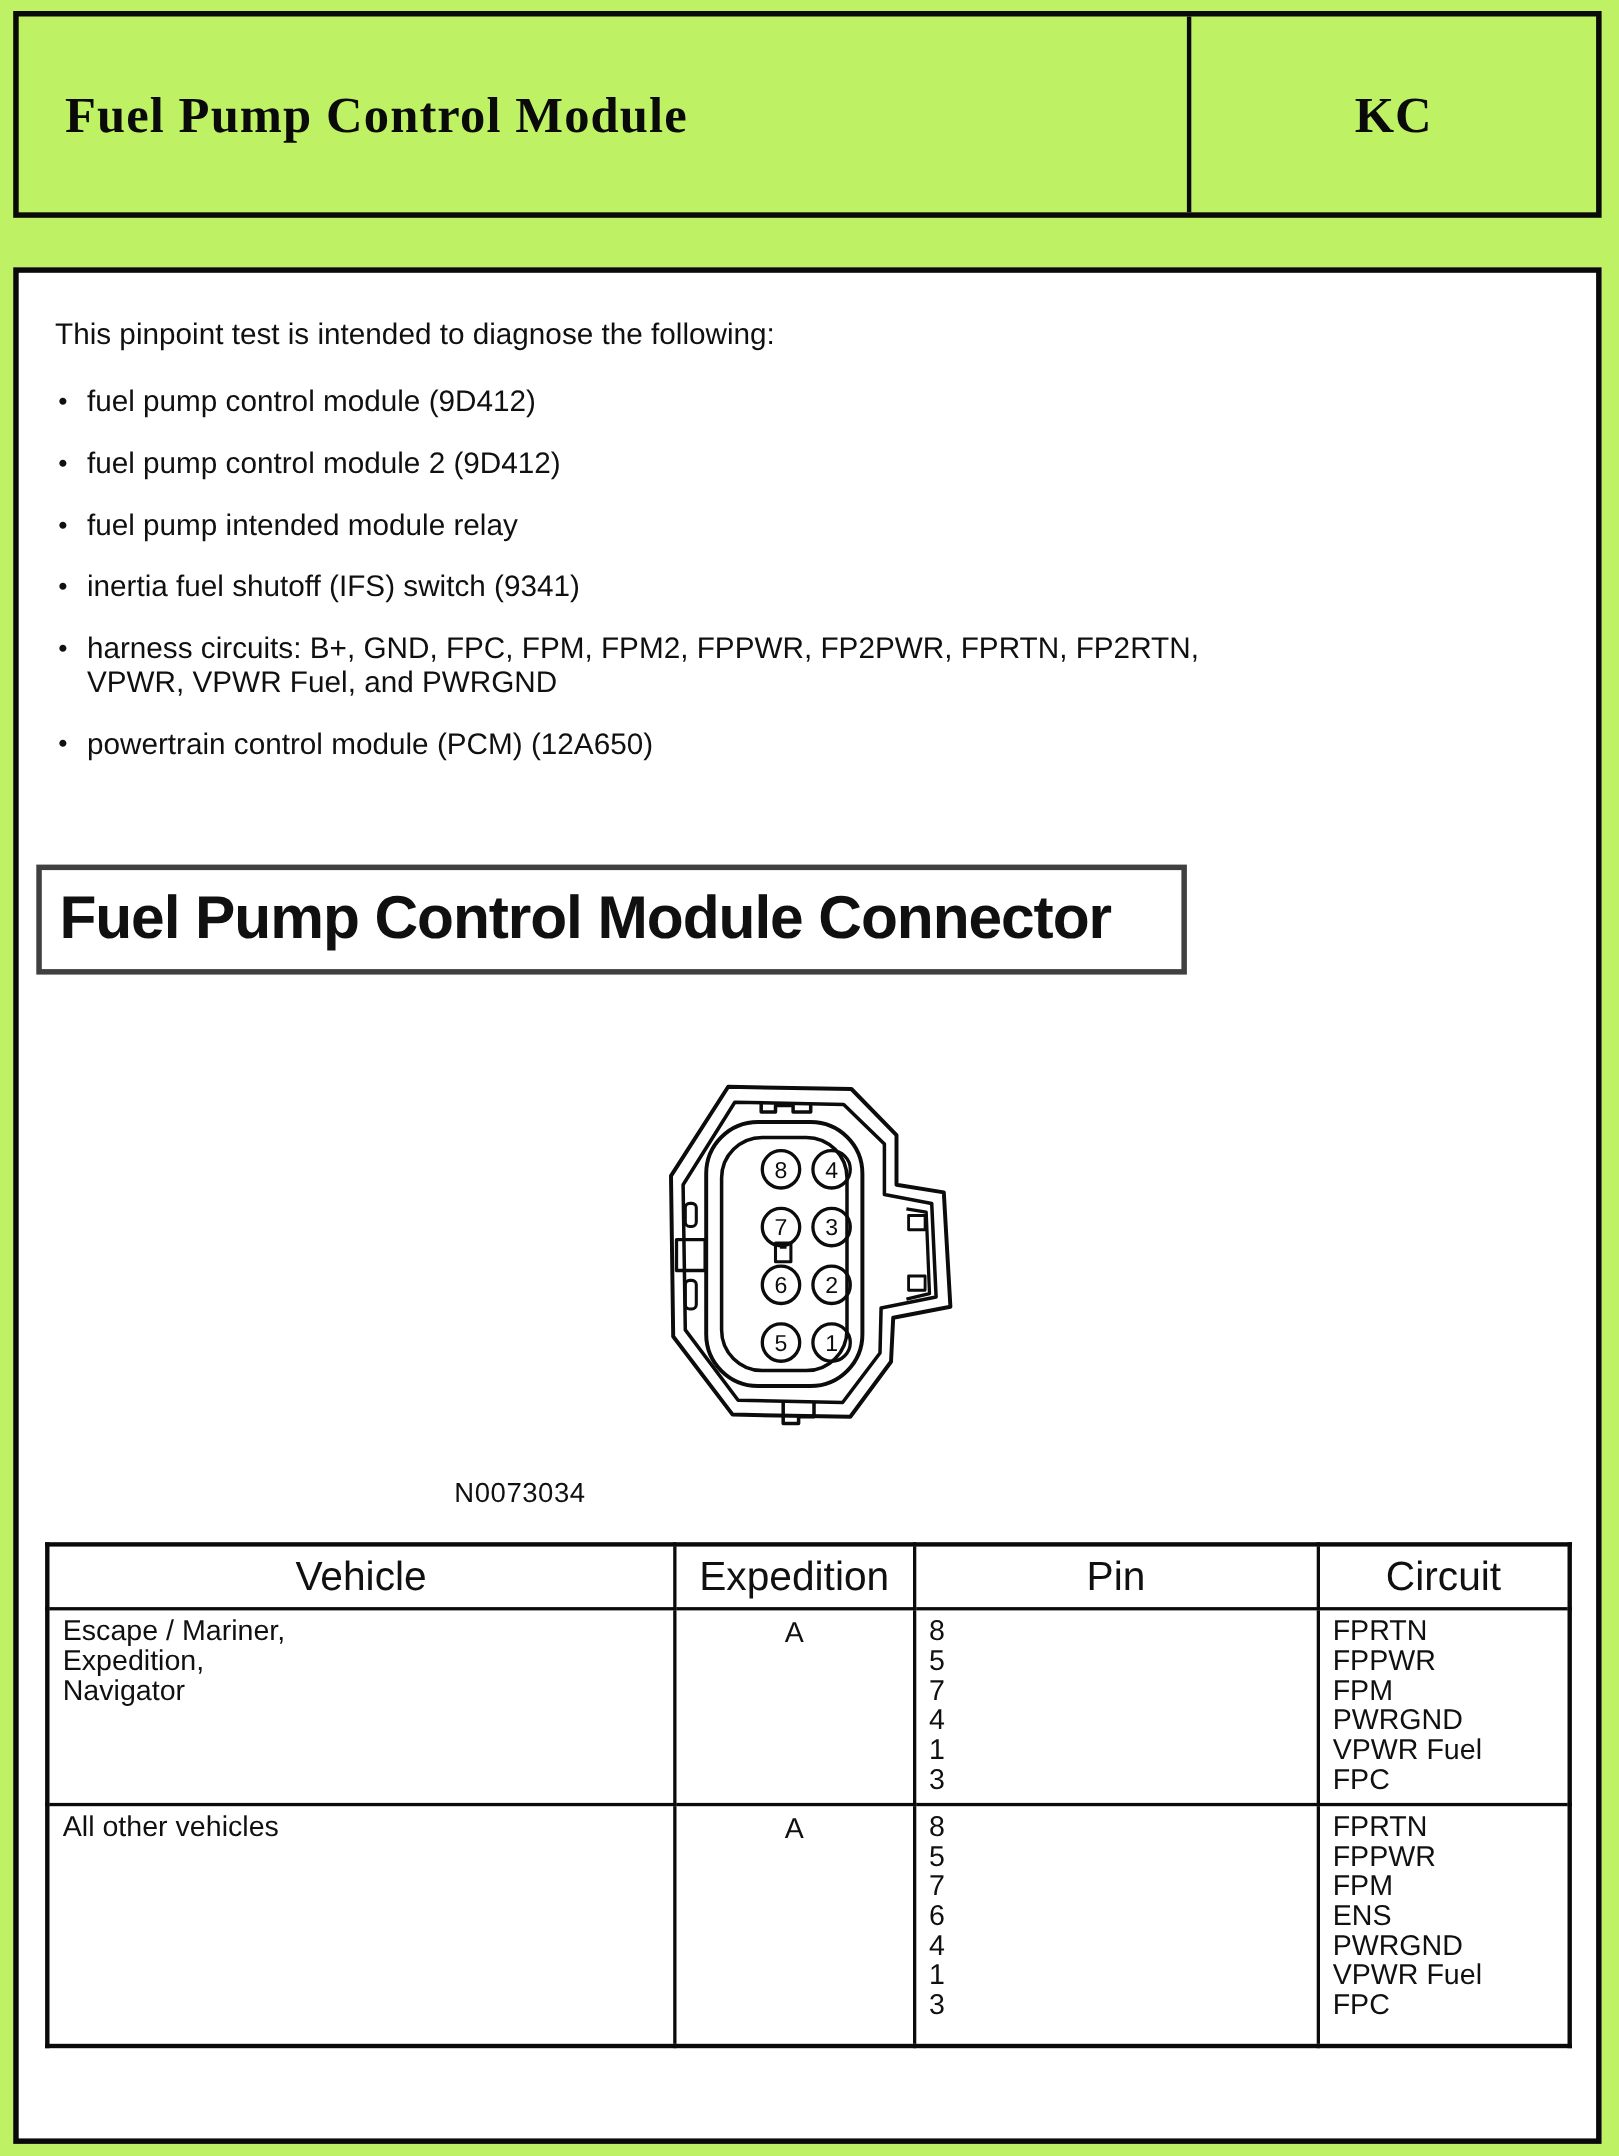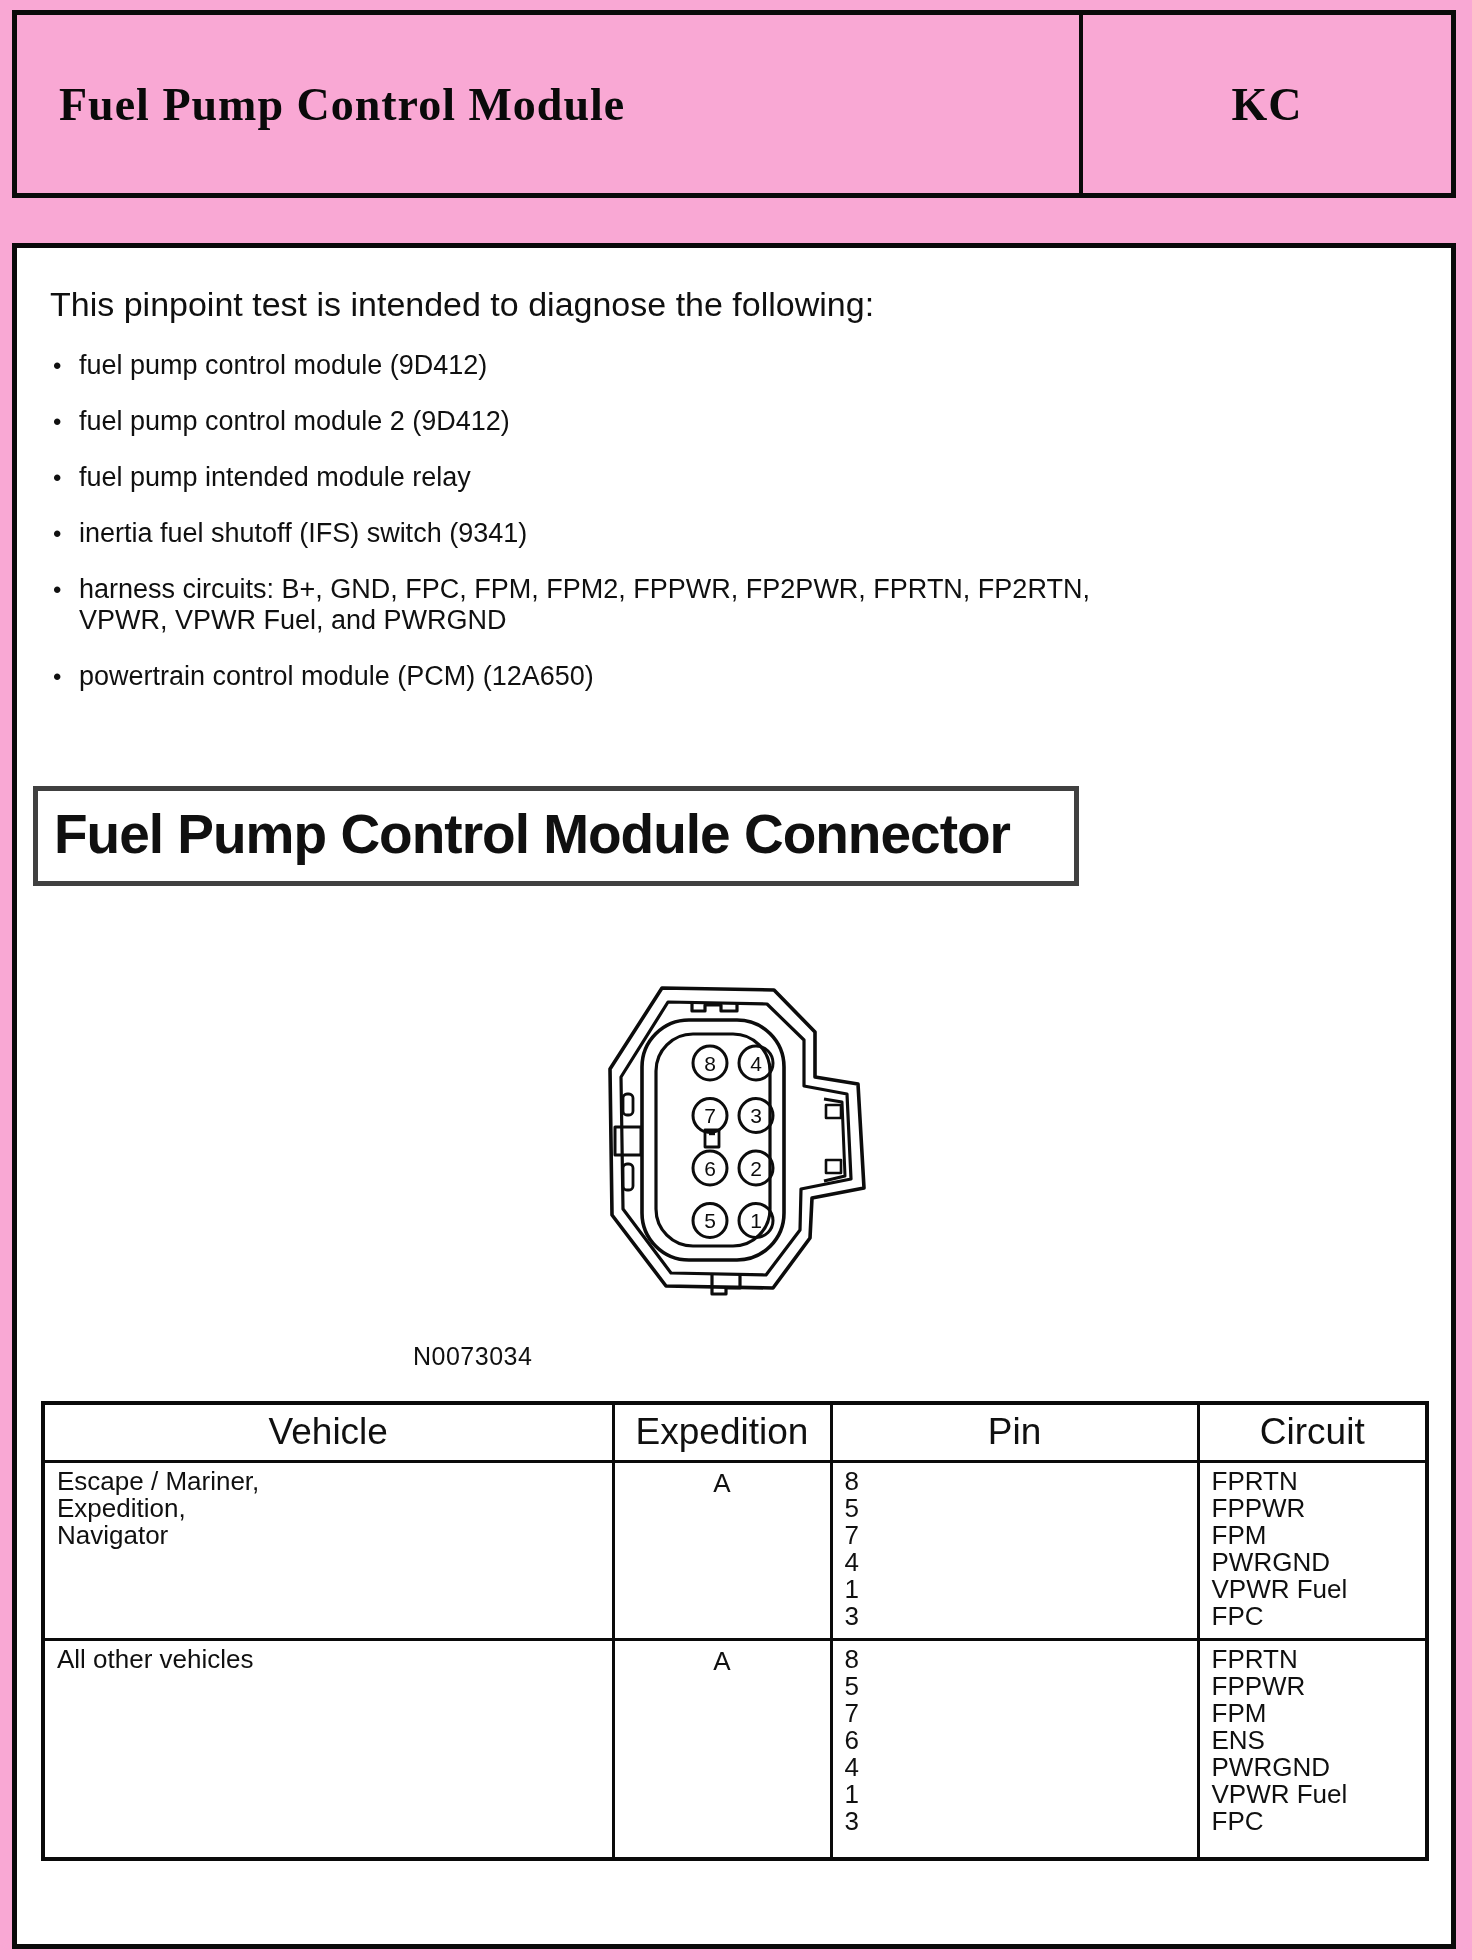--- a/index.html
+++ b/index.html
@@ -2,21 +2,21 @@
 <html><head>
 <meta charset="utf-8">
 <style>
   * { margin:0; padding:0; box-sizing:border-box; }
   html,body { background:#ffffff; }
   body {
     width:1472px; height:1960px; position:relative;
     font-family:"Liberation Sans", sans-serif; color:#101010;
     -webkit-font-smoothing:antialiased;
   }
-  .page { position:absolute; inset:0; background:#f9a8d4; }
+  .page { position:absolute; inset:0; background:#bef264; }
 
   
   .header-box {
     position:absolute; left:12px; top:10px; width:1444px; height:188px;
     border:5px solid #0a0a0a; display:flex;
   }
   .header-title-cell {
     flex:1 1 auto; display:flex; align-items:center; padding-left:42px;
     border-right:4px solid #0a0a0a;
   }
@@ -26,21 +26,21 @@
   .header-title, .header-code {
     font-family:"Liberation Serif", serif; font-weight:bold;
     font-size:46px; letter-spacing:1px; color:#0a0a0a;
   }
 
   
   .content-box {
     position:absolute; left:12px; top:243px; width:1444px; height:1706px;
     border:5px solid #0a0a0a; background:#fff; overflow:hidden;
   }
-  .intro { margin:40px 0 0 33px; font-size:34px; line-height:32px; }
+  .intro { margin:40px 0 0 33px; font-size:27px; line-height:32px; }
   ul.bullets { list-style:none; margin:30px 0 0 36px; }
   ul.bullets li {
     display:flex; margin-bottom:25px; font-size:27px; line-height:31px;
     max-width:1075px;
   }
   ul.bullets .dot { flex:0 0 26px; font-size:24px; line-height:31px; }
 
   .section-heading {
     margin:94px 0 0 16px; width:1046px; border:5px solid #404040;
     padding:11px 14px 15px 16px;

